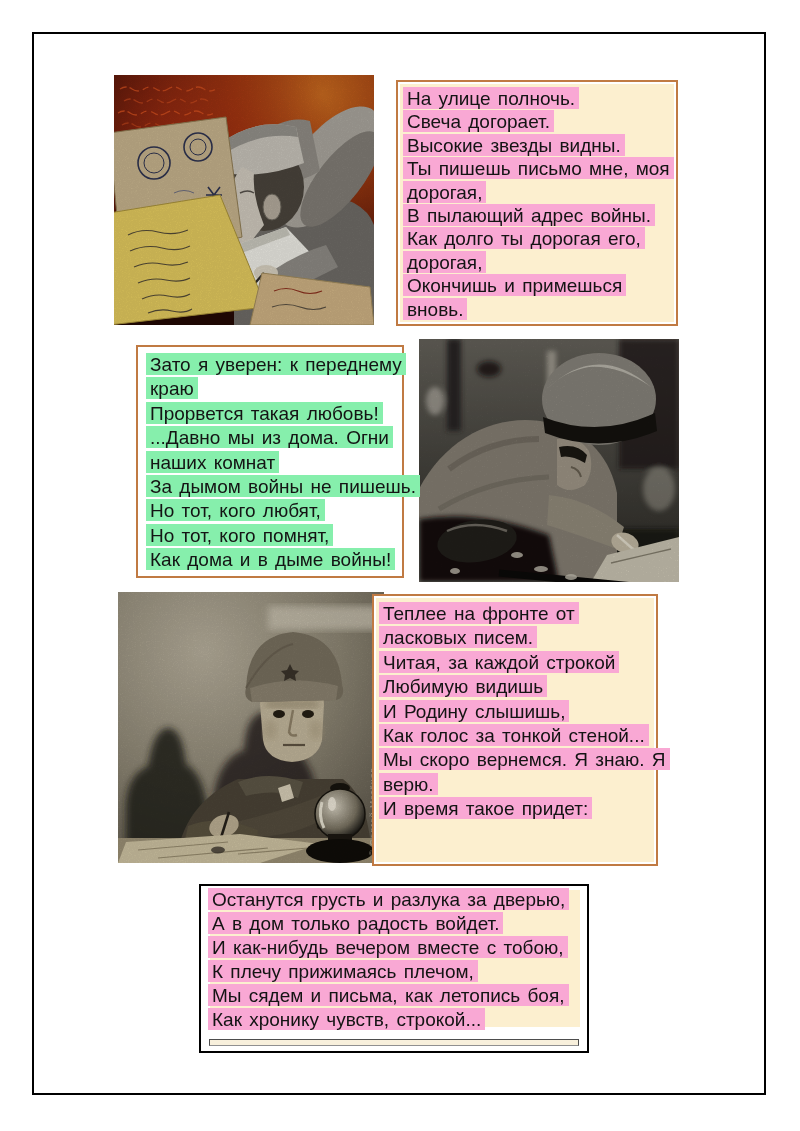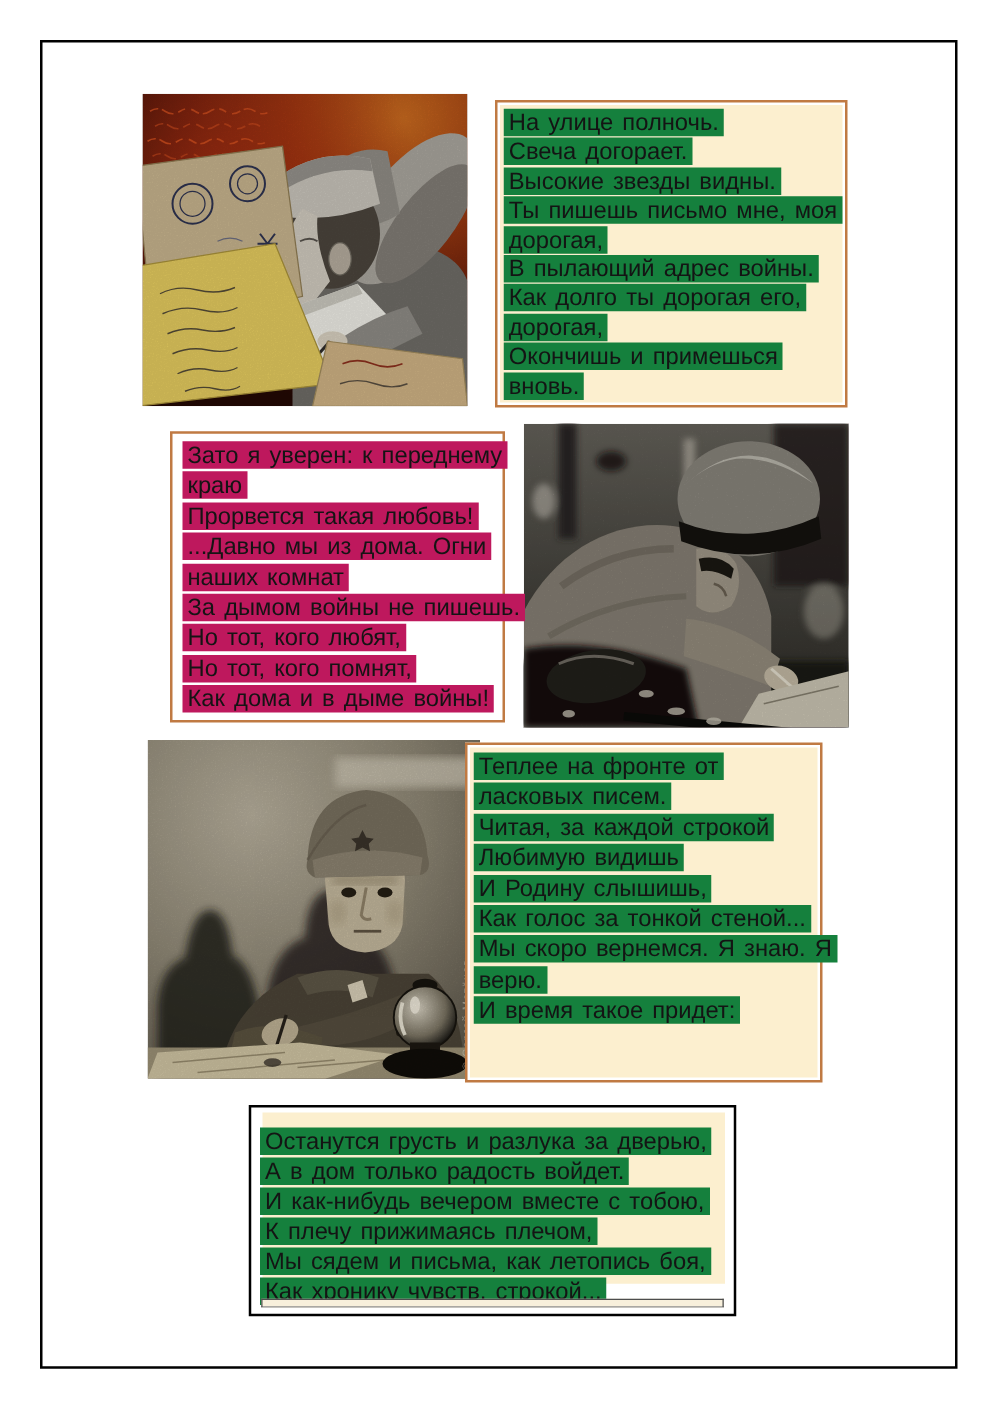--- a/index.html
+++ b/index.html
@@ -9,26 +9,26 @@
   #frame{left:32px;top:32px;width:734px;height:1063px;border:2px solid #000;box-sizing:border-box;background:#fff;}
   .photo{overflow:hidden;}
   .photo svg{display:block;width:100%;height:100%;}
   .poem-box{box-sizing:border-box;background:#fff;border:2px solid #c07a43;color:#141414;
             font-size:19px;word-spacing:2px;}
   .poem-box.black-border{border-color:#000;}
   .cream-fill{position:absolute;inset:2px;background:#fcefcf;}
   .lines{position:relative;z-index:2;}
   .line{white-space:nowrap;}
   .hl{display:inline-block;line-height:21px;padding:1px 4px 0 4px;}
-  .hl-blue{background:#15803d;}
-  .hl-cream{background:#be185d;}
+  .hl-blue{background:#f9a8d4;}
+  .hl-cream{background:#86efac;}
   #box1 .line{height:23.4px;} #box1 .lines{padding:5px 2px 0 5px;}
   #box2 .line{height:24.4px;} #box2 .lines{padding:6px 2px 0 8px;}
   #box3 .line{height:24.4px;} #box3 .lines{padding:6px 2px 0 5px;}
-  #box4 .line{height:24px;}   #box4 .lines{padding:16px 2px 0 7px;}
+  #box4 .line{height:24px;}   #box4 .lines{padding:2px 2px 0 7px;}
   #box4-underlay{position:absolute;left:9px;top:4px;right:7px;bottom:24px;background:#fcefcf;z-index:1;}
   .rule{position:absolute;left:8px;right:8px;bottom:5px;height:7px;background:#f8f0dc;
         border:1px solid #4d4d4d;border-bottom-color:#909090;box-sizing:border-box;z-index:2;}
 </style>
 </head>
 <body>
 
 <div id="canvas">
   <div id="frame" class="abs"></div>
 

